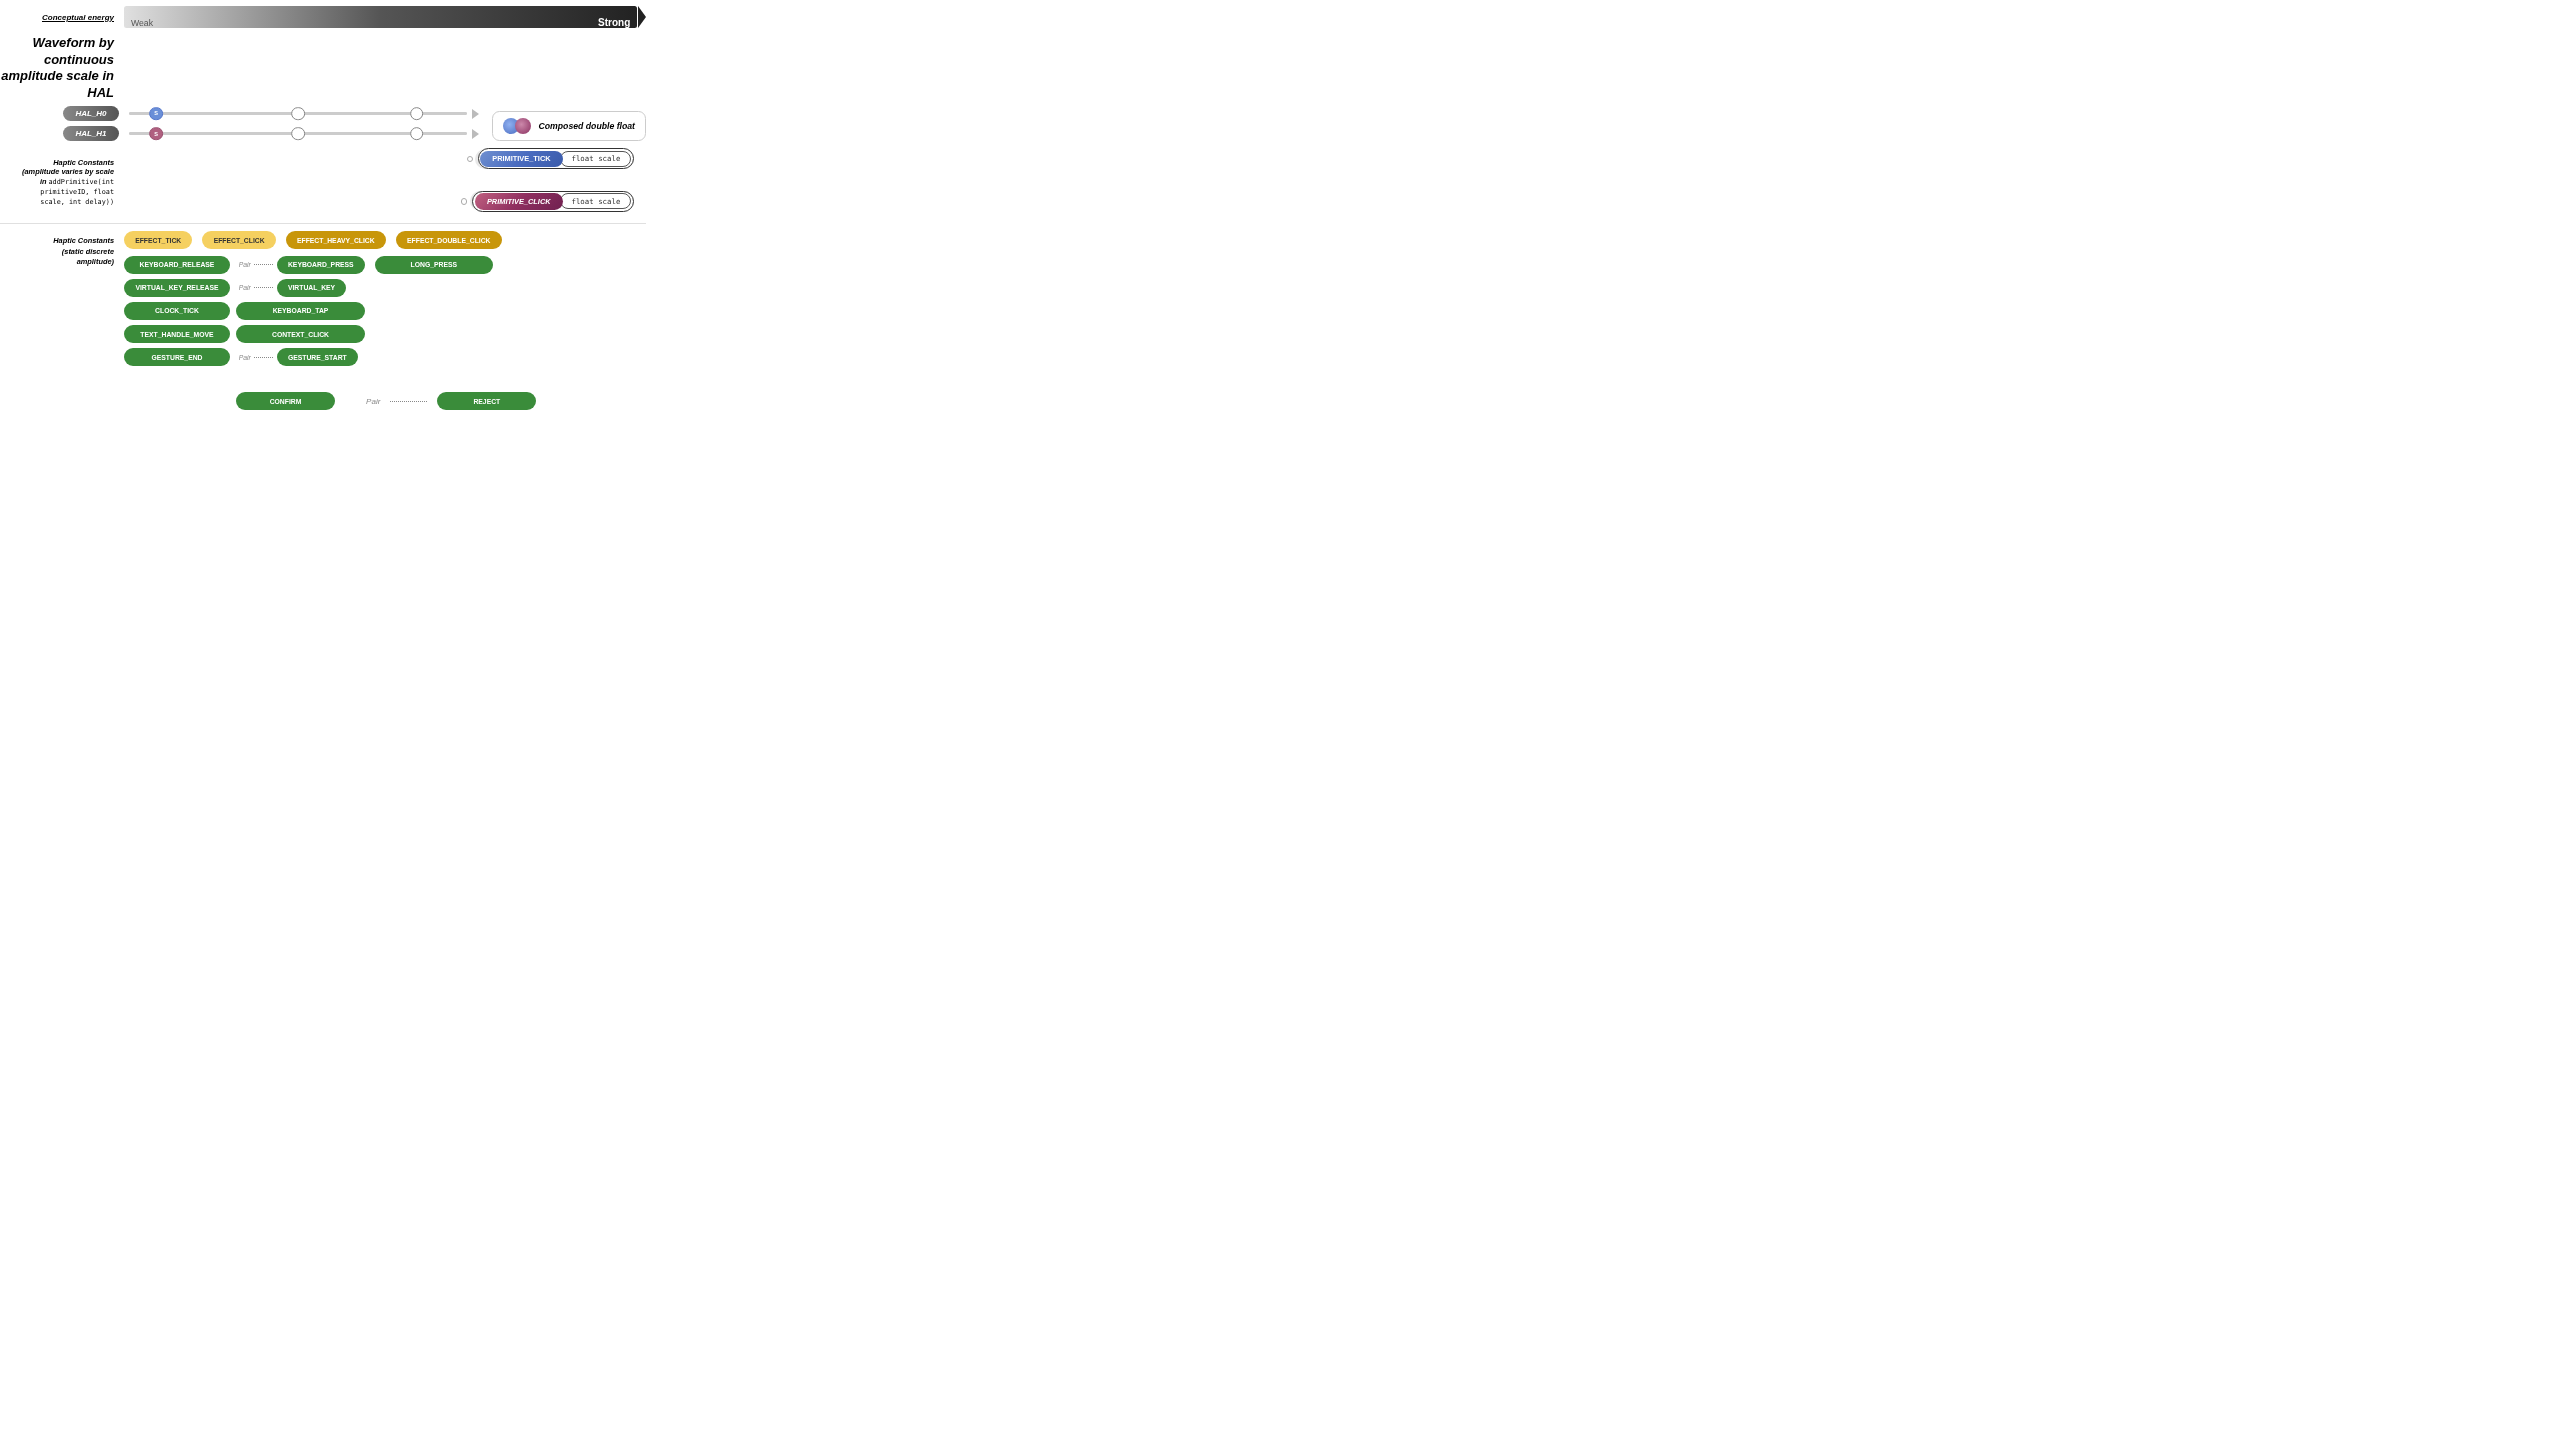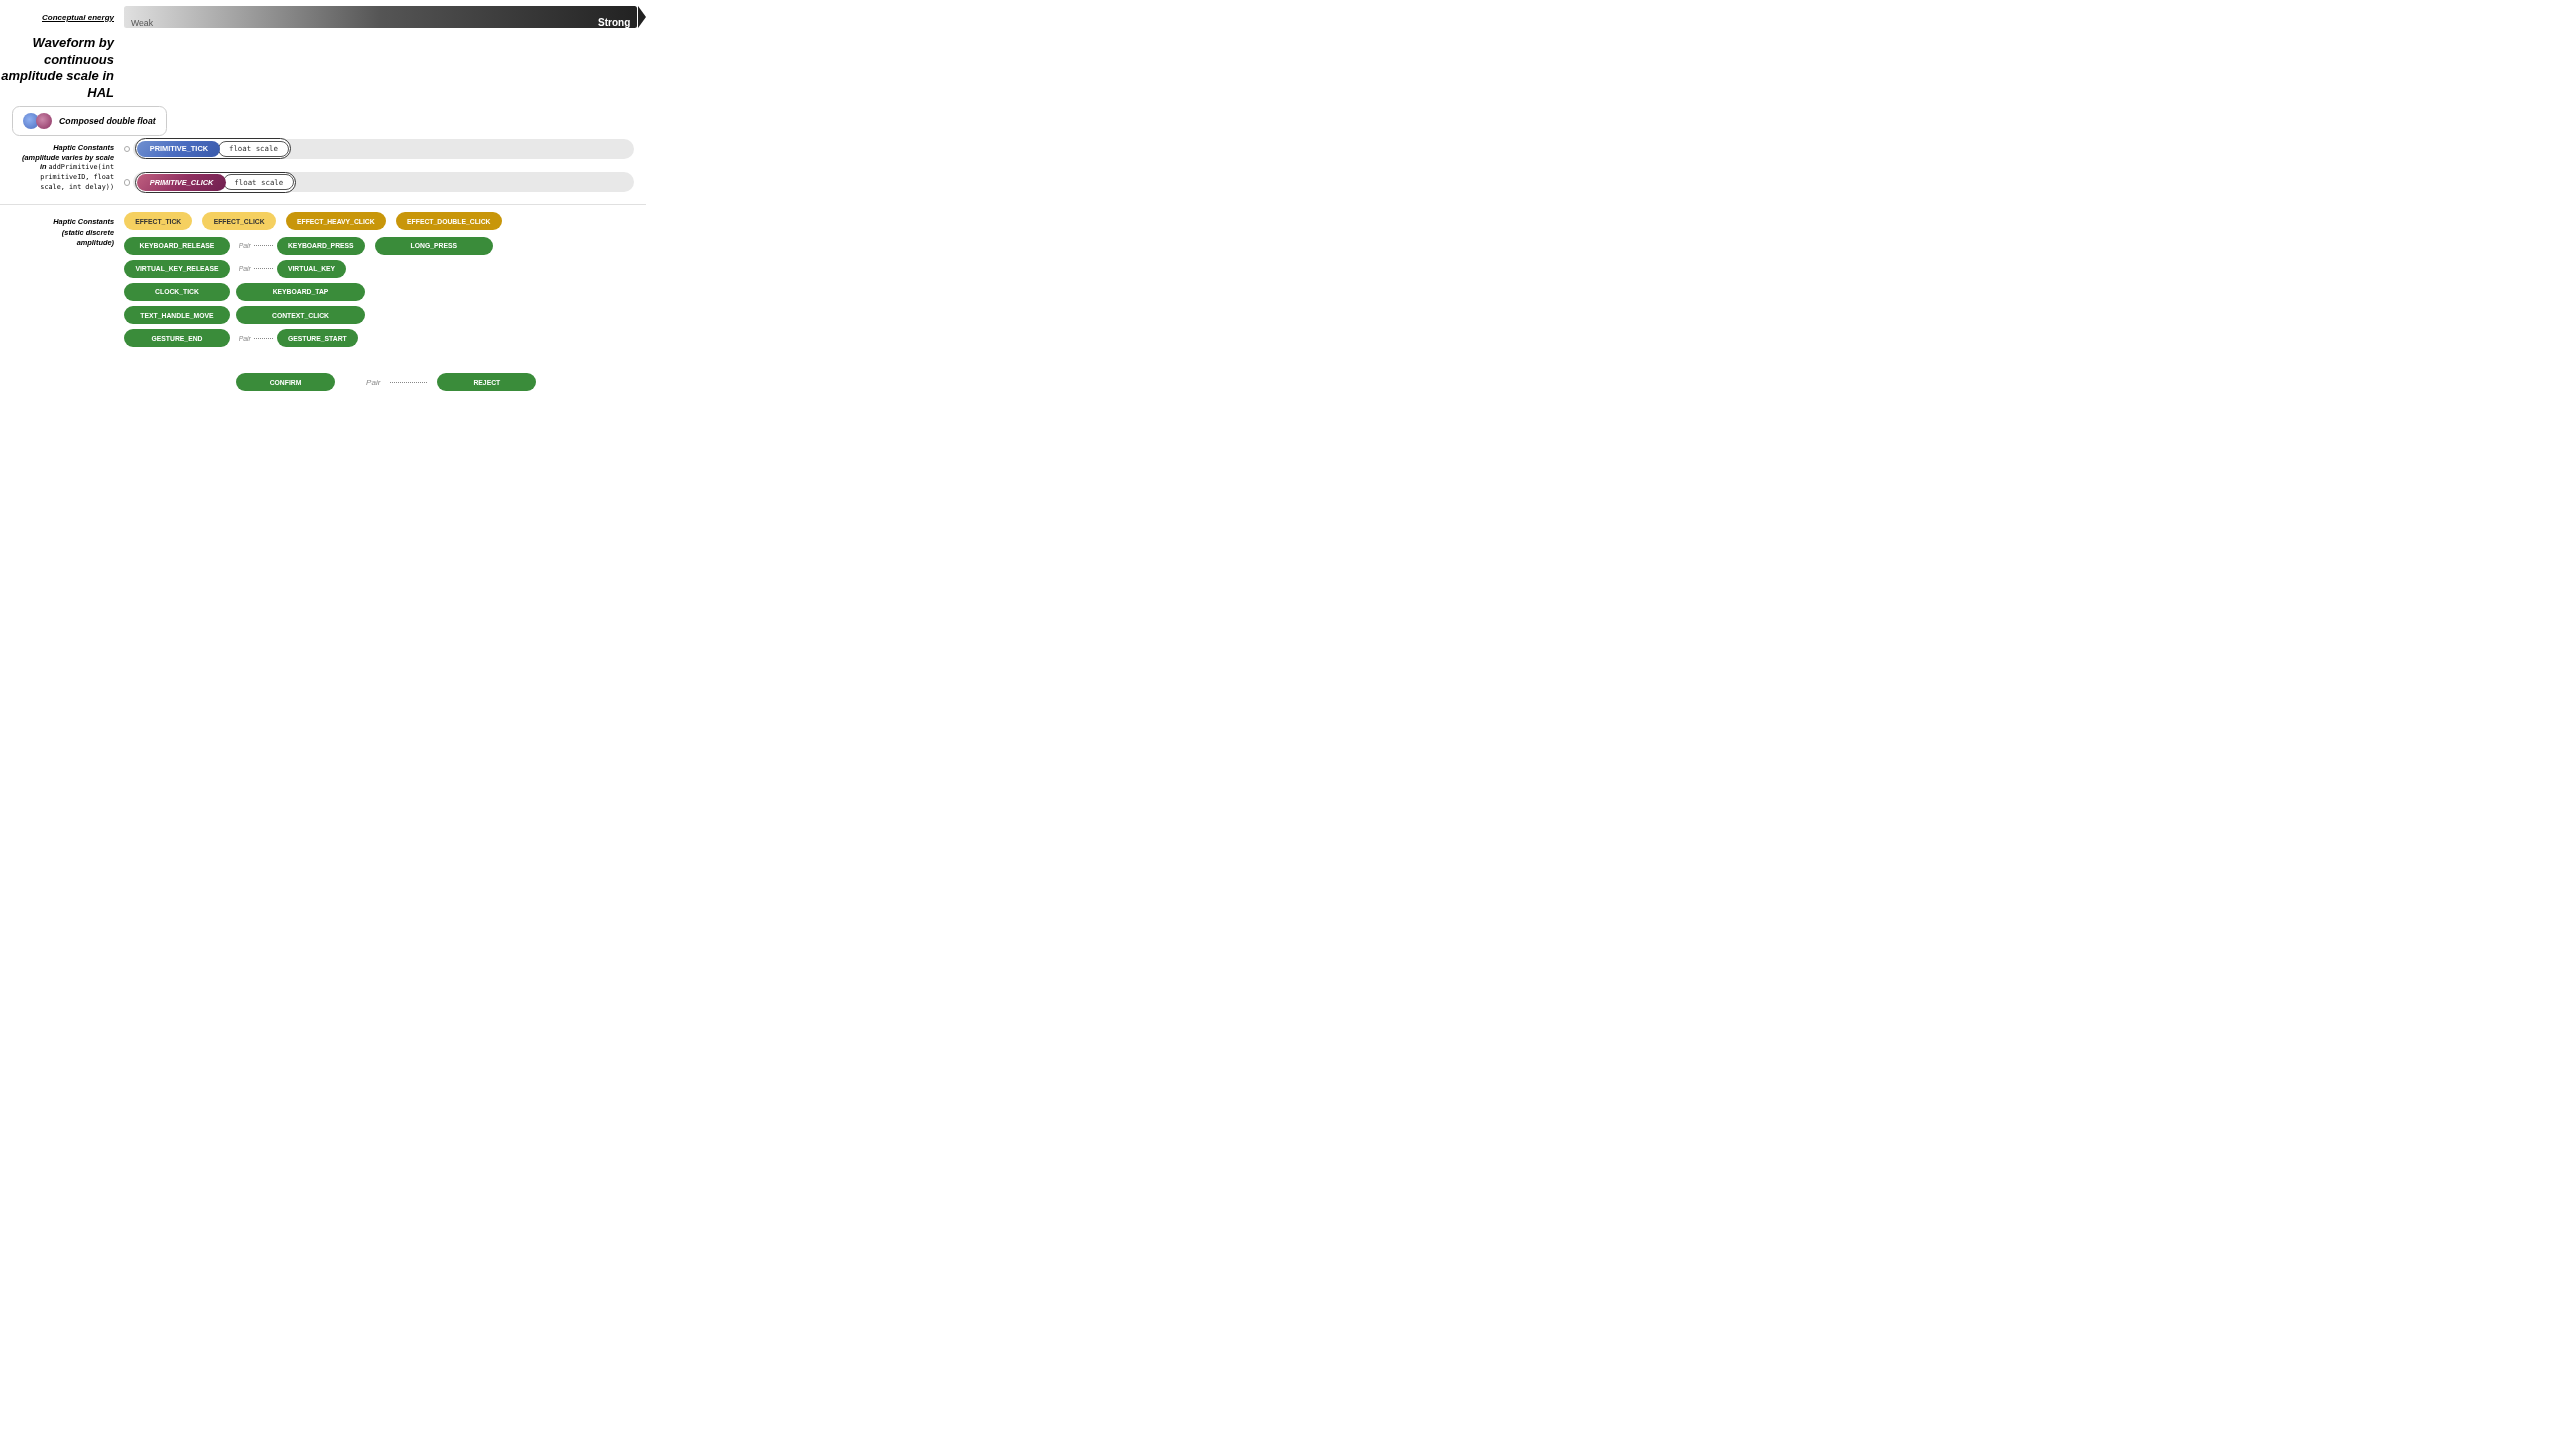--- a/index.html
+++ b/index.html
@@ -362,35 +362,71 @@
       <span class="strong">Strong</span>
     </div>
     <div style="width:8.7px; flex-shrink:0;"></div>
   </div>
 
   <div class="waveform-label-row">
     <div class="waveform-label">Waveform by continuous amplitude scale in HAL</div>
   </div>
 
   <div style="display:flex; align-items:center; margin-bottom: 2.5px;">
+    <div style="flex:1;">
+
+      <div class="hal-row">
+        <div style="width:124px; display:flex; justify-content:flex-end; padding-right:5px; flex-shrink:0;">
+          <div class="hal-label-pill">HAL_H0</div>
+        </div>
+        <div class="hal-slider-track">
+
+          <div class="hal-dot start-blue" style="left:8%;">
+            <span>S</span>
+          </div>
+
+          <div class="hal-dot" style="left:50%;"></div>
+
+          <div class="hal-dot" style="left:85%;"></div>
+        </div>
+        <div class="hal-arrow"></div>
+      </div>
+
+      <div class="hal-row">
+        <div style="width:124px; display:flex; justify-content:flex-end; padding-right:5px; flex-shrink:0;">
+          <div class="hal-label-pill">HAL_H1</div>
+        </div>
+        <div class="hal-slider-track">
+
+          <div class="hal-dot start-pink" style="left:8%;">
+            <span>S</span>
+          </div>
+
+          <div class="hal-dot" style="left:50%;"></div>
+
+          <div class="hal-dot" style="left:85%;"></div>
+        </div>
+        <div class="hal-arrow"></div>
+      </div>
+    </div>
 
     <div class="composed-legend">
       <div class="legend-dots">
         <div class="legend-dot-blue"></div>
         <div class="legend-dot-pink"></div>
       </div>
       <div class="legend-text">Composed double float</div>
     </div>
   </div>
 
   <div style="display:flex; align-items:center; margin-bottom:2.5px;">
     <div class="left-label">
       <span style="font-style:italic; font-weight:bold;">Haptic Constants<br>(amplitude varies by scale<br>in </span><span class="code">addPrimitive(int<br>primitiveID, float<br>scale, int delay))</span>
     </div>
-    <div style="flex:1; display:flex; flex-direction:column; gap:10px; padding-right:12.4px;">
+    <div style="flex:1; display:flex; flex-direction:column; gap:19px; padding-right:12.4px;align-items:flex-end;">
 
       <div class="primitive-row">
         <div class="primitive-small-circle"></div>
         <div class="primitive-track">
           <div style="display:flex; align-items:center; border: 1.6px solid #333; border-radius: 12.4px; background:white; padding:1.2px 1.2px 1.2px 1.2px; margin-left:2.5px;">
             <div class="primitive-pill primitive-tick">
               <span>PRIMITIVE_TICK</span>
             </div>
             <div class="primitive-scale">float scale</div>
           </div>

